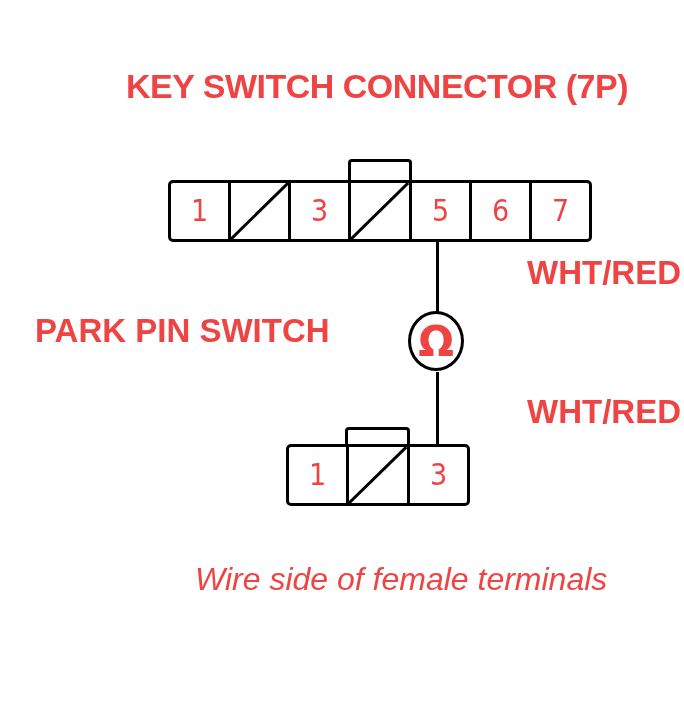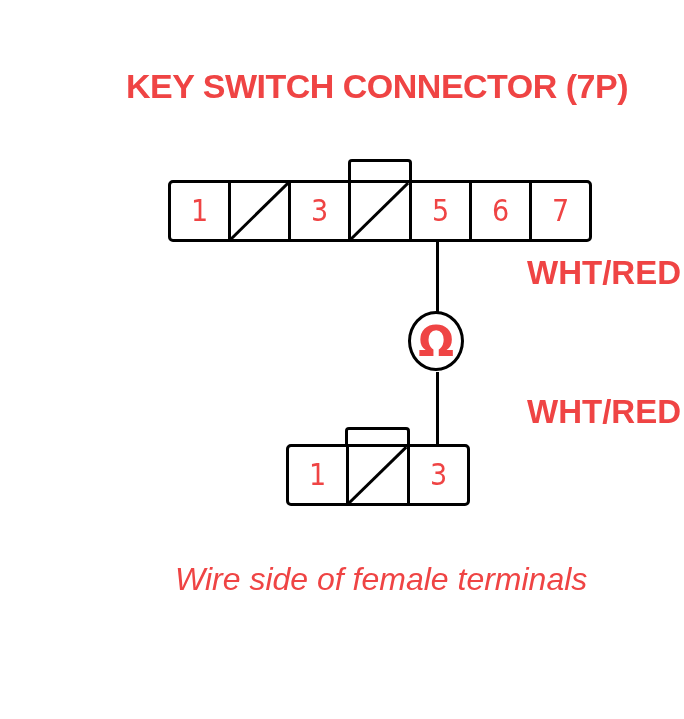--- a/index.html
+++ b/index.html
@@ -51,21 +51,21 @@
   .wire-label{
     position:absolute;left:487px;font-size:33px;font-weight:bold;line-height:1;white-space:nowrap;margin-left:40px;
   }
   .wire-label-upper{top:256px;}
   .wire-label-lower{top:395px;}
   .park-label{
     position:absolute;left:35px;top:313px;
     font-size:33px;font-weight:bold;line-height:36px;white-space:nowrap;
   }
   .caption{
-    position:absolute;left:175px;top:563px;
+    position:absolute;left:195px;top:563px;
     font-size:32px;font-style:italic;font-weight:normal;line-height:1;white-space:nowrap;
   }
   .figure-id{
     position:absolute;left:33px;top:619px;
     font-size:28px;font-weight:normal;line-height:1;white-space:nowrap;
   }
 </style>
 </head>
 <body>
 
@@ -106,20 +106,21 @@
   <div class="wire-label wire-label-upper">WHT/RED</div>
 
   <div class="ohm-circle">
     <span class="ohm-glyph">Ω</span>
   </div>
 
   <div class="wire wire-lower"></div>
   <div class="wire-label wire-label-lower">WHT/RED</div>
 
   <div class="park-label">
+    <div>PARK PIN SWITCH</div>
   </div>
 
   <div class="tab tab-bottom"></div>
   <div class="connector connector3">
     <div class="cell">
       <span class="pin-num">1</span>
     </div>
     <div class="cell">
       <svg class="slash" viewBox="0 0 100 100" preserveAspectRatio="none">
           <line x1="0" y1="100" x2="100" y2="0"></line>

